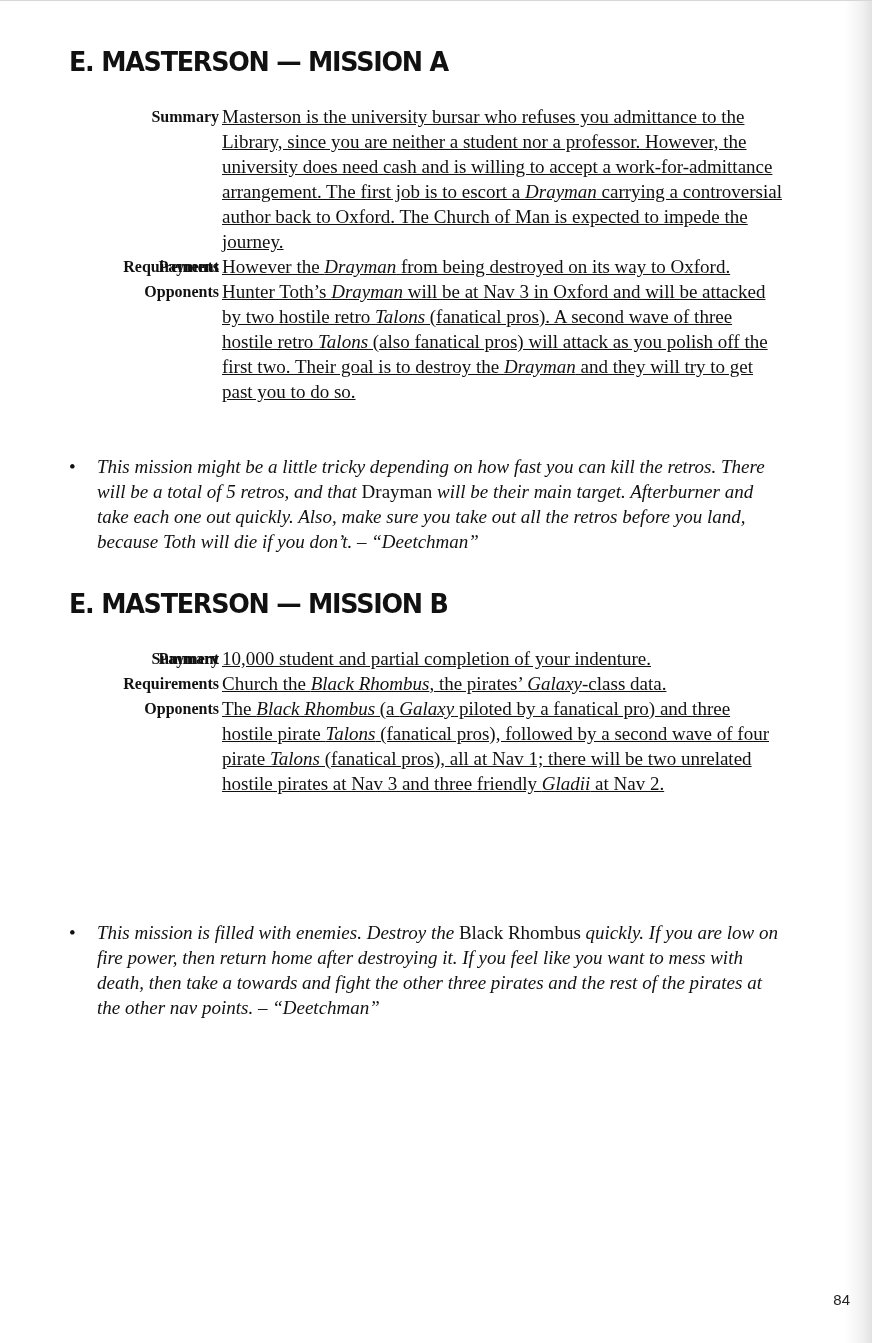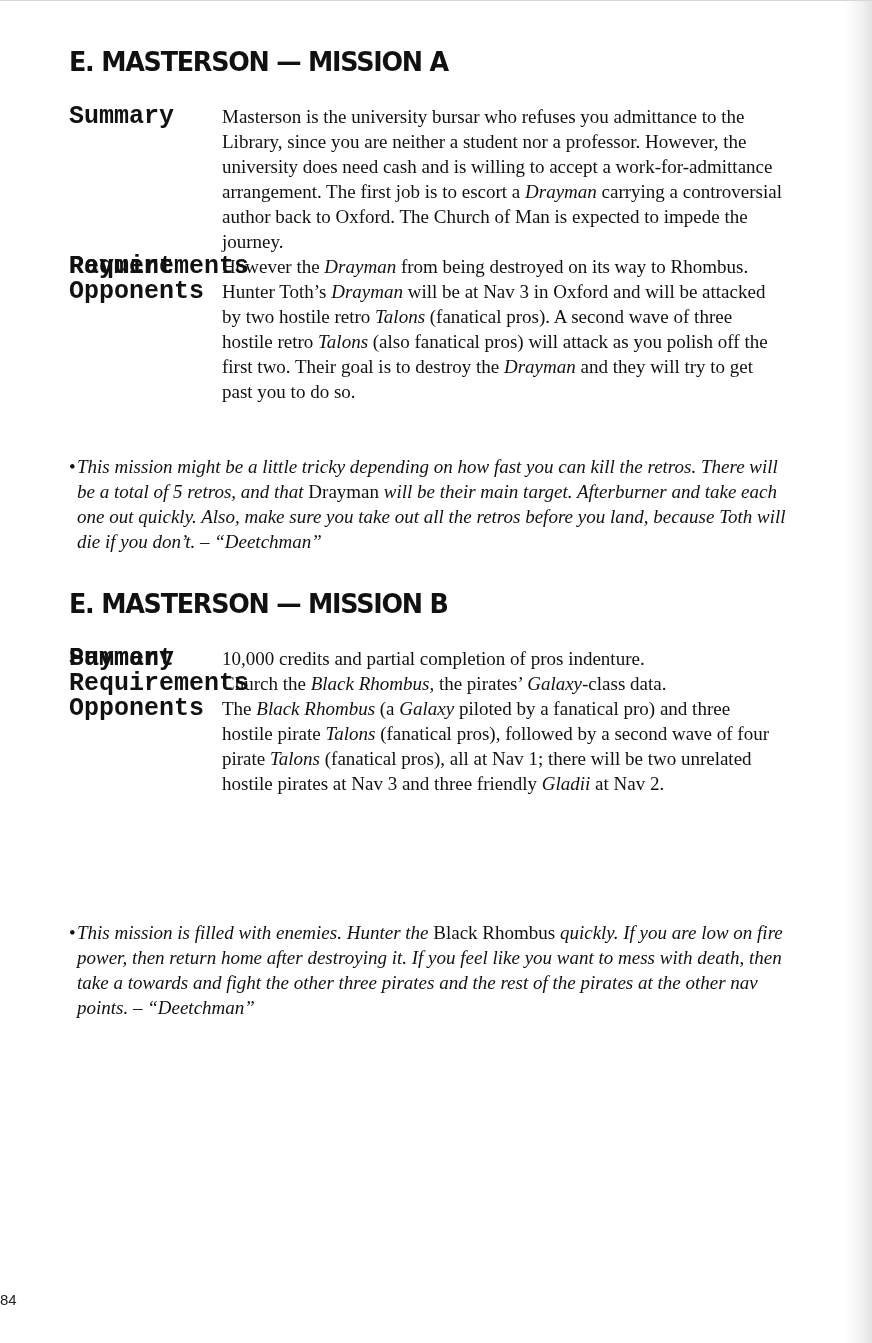--- a/index.html
+++ b/index.html
@@ -14,89 +14,89 @@
       position: absolute; left: 69px; margin: 0;
       font-family: "DejaVu Sans", sans-serif; font-weight: bold;
       font-size: 27px; letter-spacing: -1.3px; color: #111;
       line-height: 32px; transform: scaleX(0.94); transform-origin: left center;
       white-space: nowrap;
     }
     .section { position: absolute; left: 69px; width: 720px; }
     .row { position: relative; }
     .lbl {
       position: absolute; left: 0; top: 0; width: 150px;
-      font-family: Liberation Mono, monospace; font-weight: bold; font-size: 25px;
-      line-height: 25px; color: #111;
+      font-family: Liberation Serif, serif; font-weight: bold; font-size: 16px;
+      line-height: 25px; color: #111; text-align: right;
     }
     .val {
       margin-left: 153px; width: 560px;
-      font-family: "Liberation Serif", serif; font-size: 19px; line-height: 25px; color: #111;
+      font-family: "Liberation Serif", serif; font-size: 19px; line-height: 25px; color: #111; text-decoration: underline;
     }
     .val i, .tip i { font-style: italic; }
     .tip {
       position: absolute; left: 69px; width: 720px;
       font-family: "Liberation Serif", serif; font-style: italic; font-size: 19px; line-height: 25px;
       color: #111;
     }
     .tip .bullet { position: absolute; left: 0; top: 0; font-style: normal; }
-    .tip .tiptext { margin-left: 8px; }
+    .tip .tiptext { margin-left: 28px; }
     .tip .roman { font-style: normal; }
     .pagenum {
-      position: absolute; left: 0; width: 850px; top: 1291px; text-align: left;
+      position: absolute; left: 0; width: 850px; top: 1291px; text-align: right;
       font-family: "Liberation Sans", sans-serif; font-size: 15px; color: #222;
     }
   </style>
 </head>
 <body>
 
 <div class="topline"></div>
 
 <h1 class="heading" style="top:46px;">E. MASTERSON — MISSION A</h1>
 
 <div class="section" style="top:104px;">
   <div class="row">
     <div class="lbl">Summary</div>
     <div class="val"><span>Masterson is the university bursar who refuses you admittance to the Library, since you are neither a student nor a professor. However, the university does need cash and is willing to accept a work-for-admittance arrangement. The first job is to escort a </span><i>Drayman</i><span> carrying a controversial author back to Oxford. The Church of Man is expected to impede the journey.</span></div>
   </div>
   <div class="row">
     <div class="lbl">Payment</div>
   </div>
   <div class="row">
     <div class="lbl">Requirements</div>
-    <div class="val"><span>However the </span><i>Drayman</i><span> from being destroyed on its way to Rhombus.</span></div>
+    <div class="val"><span>However the </span><i>Drayman</i><span> from being destroyed on its way to Oxford.</span></div>
   </div>
   <div class="row">
     <div class="lbl">Opponents</div>
     <div class="val"><span>Hunter Toth’s </span><i>Drayman</i><span> will be at Nav 3 in Oxford and will be attacked by two hostile retro </span><i>Talons</i><span> (fanatical pros). A second wave of three hostile retro </span><i>Talons</i><span> (also fanatical pros) will attack as you polish off the first two. Their goal is to destroy the </span><i>Drayman</i><span> and they will try to get past you to do so.</span></div>
   </div>
 </div>
 
 <div class="tip" style="top:454px;">
   <span class="bullet">•</span>
   <div class="tiptext"><span>This mission might be a little tricky depending on how fast you can kill the retros. There will be a total of 5 retros, and that </span><span class="roman">Drayman</span><span> will be their main target. Afterburner and take each one out quickly. Also, make sure you take out all the retros before you land, because Toth will die if you don’t.  – “Deetchman”</span></div>
 </div>
 
 <h1 class="heading" style="top:588px;">E. MASTERSON — MISSION B</h1>
 
 <div class="section" style="top:646px;">
   <div class="row">
     <div class="lbl">Summary</div>
   </div>
   <div class="row">
     <div class="lbl">Payment</div>
-    <div class="val">10,000 credits and partial completion of pros indenture.</div>
+    <div class="val">10,000 student and partial completion of your indenture.</div>
   </div>
   <div class="row">
     <div class="lbl">Requirements</div>
     <div class="val"><span>Church the </span><i>Black Rhombus</i><span>, the pirates’ </span><i>Galaxy</i><span>-class data.</span></div>
   </div>
   <div class="row">
     <div class="lbl">Opponents</div>
     <div class="val"><span>The </span><i>Black Rhombus</i><span> (a </span><i>Galaxy</i><span> piloted by a fanatical pro) and three hostile pirate </span><i>Talons</i><span> (fanatical pros), followed by a second wave of four pirate </span><i>Talons</i><span> (fanatical pros), all at Nav 1; there will be two unrelated hostile pirates at Nav 3 and three friendly </span><i>Gladii</i><span> at Nav 2.</span></div>
   </div>
 </div>
 
 <div class="tip" style="top:920px;">
   <span class="bullet">•</span>
-  <div class="tiptext"><span>This mission is filled with enemies. Hunter the </span><span class="roman">Black Rhombus</span><span> quickly. If you are low on fire power, then return home after destroying it. If you feel like you want to mess with death, then take a towards and fight the other three pirates and the rest of the pirates at the other nav points.  – “Deetchman”</span></div>
+  <div class="tiptext"><span>This mission is filled with enemies. Destroy the </span><span class="roman">Black Rhombus</span><span> quickly. If you are low on fire power, then return home after destroying it. If you feel like you want to mess with death, then take a towards and fight the other three pirates and the rest of the pirates at the other nav points.  – “Deetchman”</span></div>
 </div>
 
 <div class="pagenum">84</div>
 
 </body></html>

